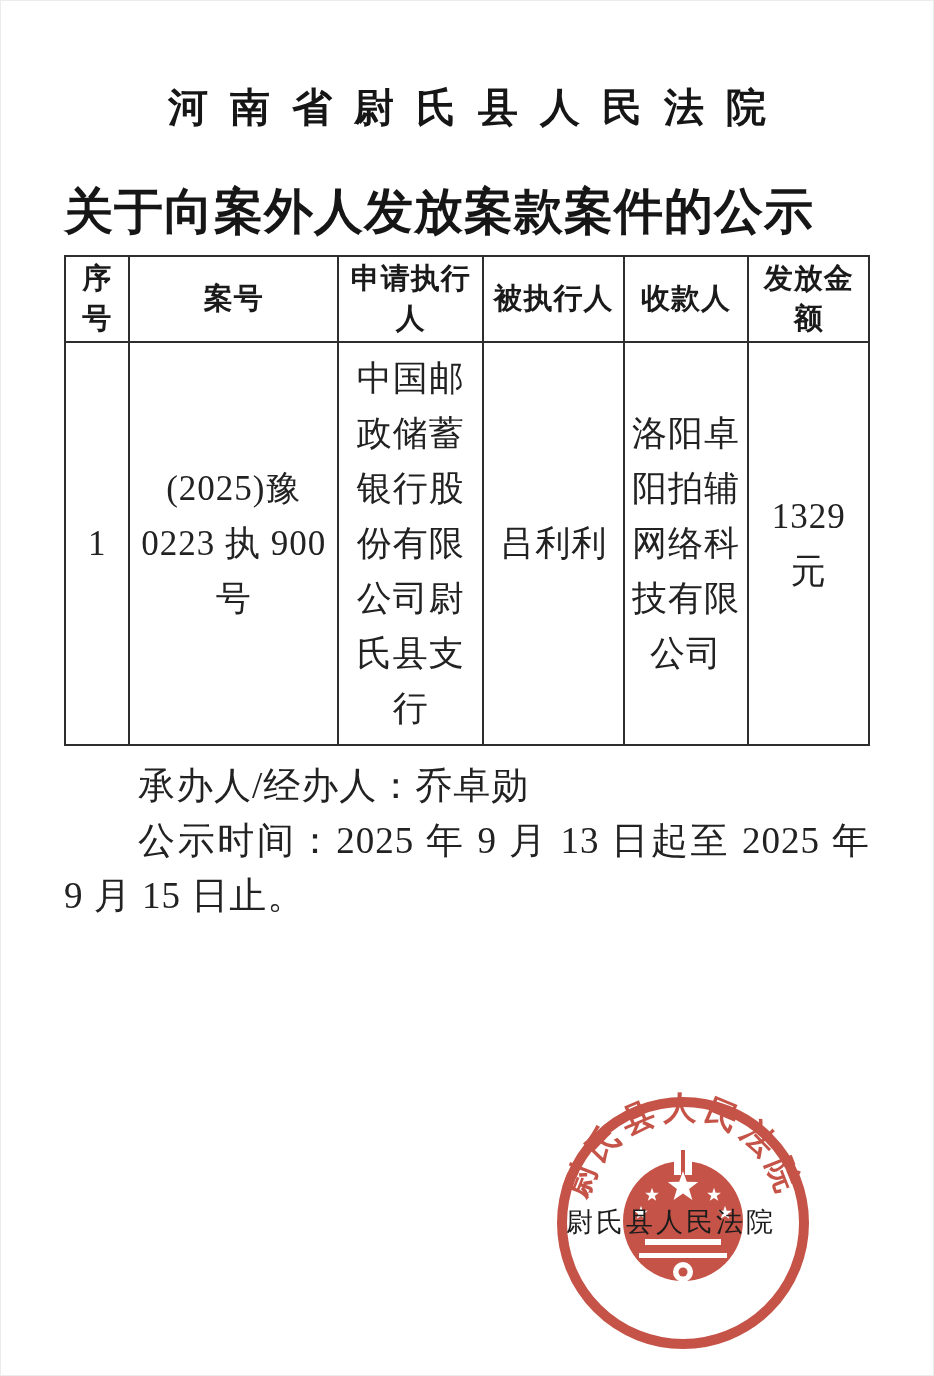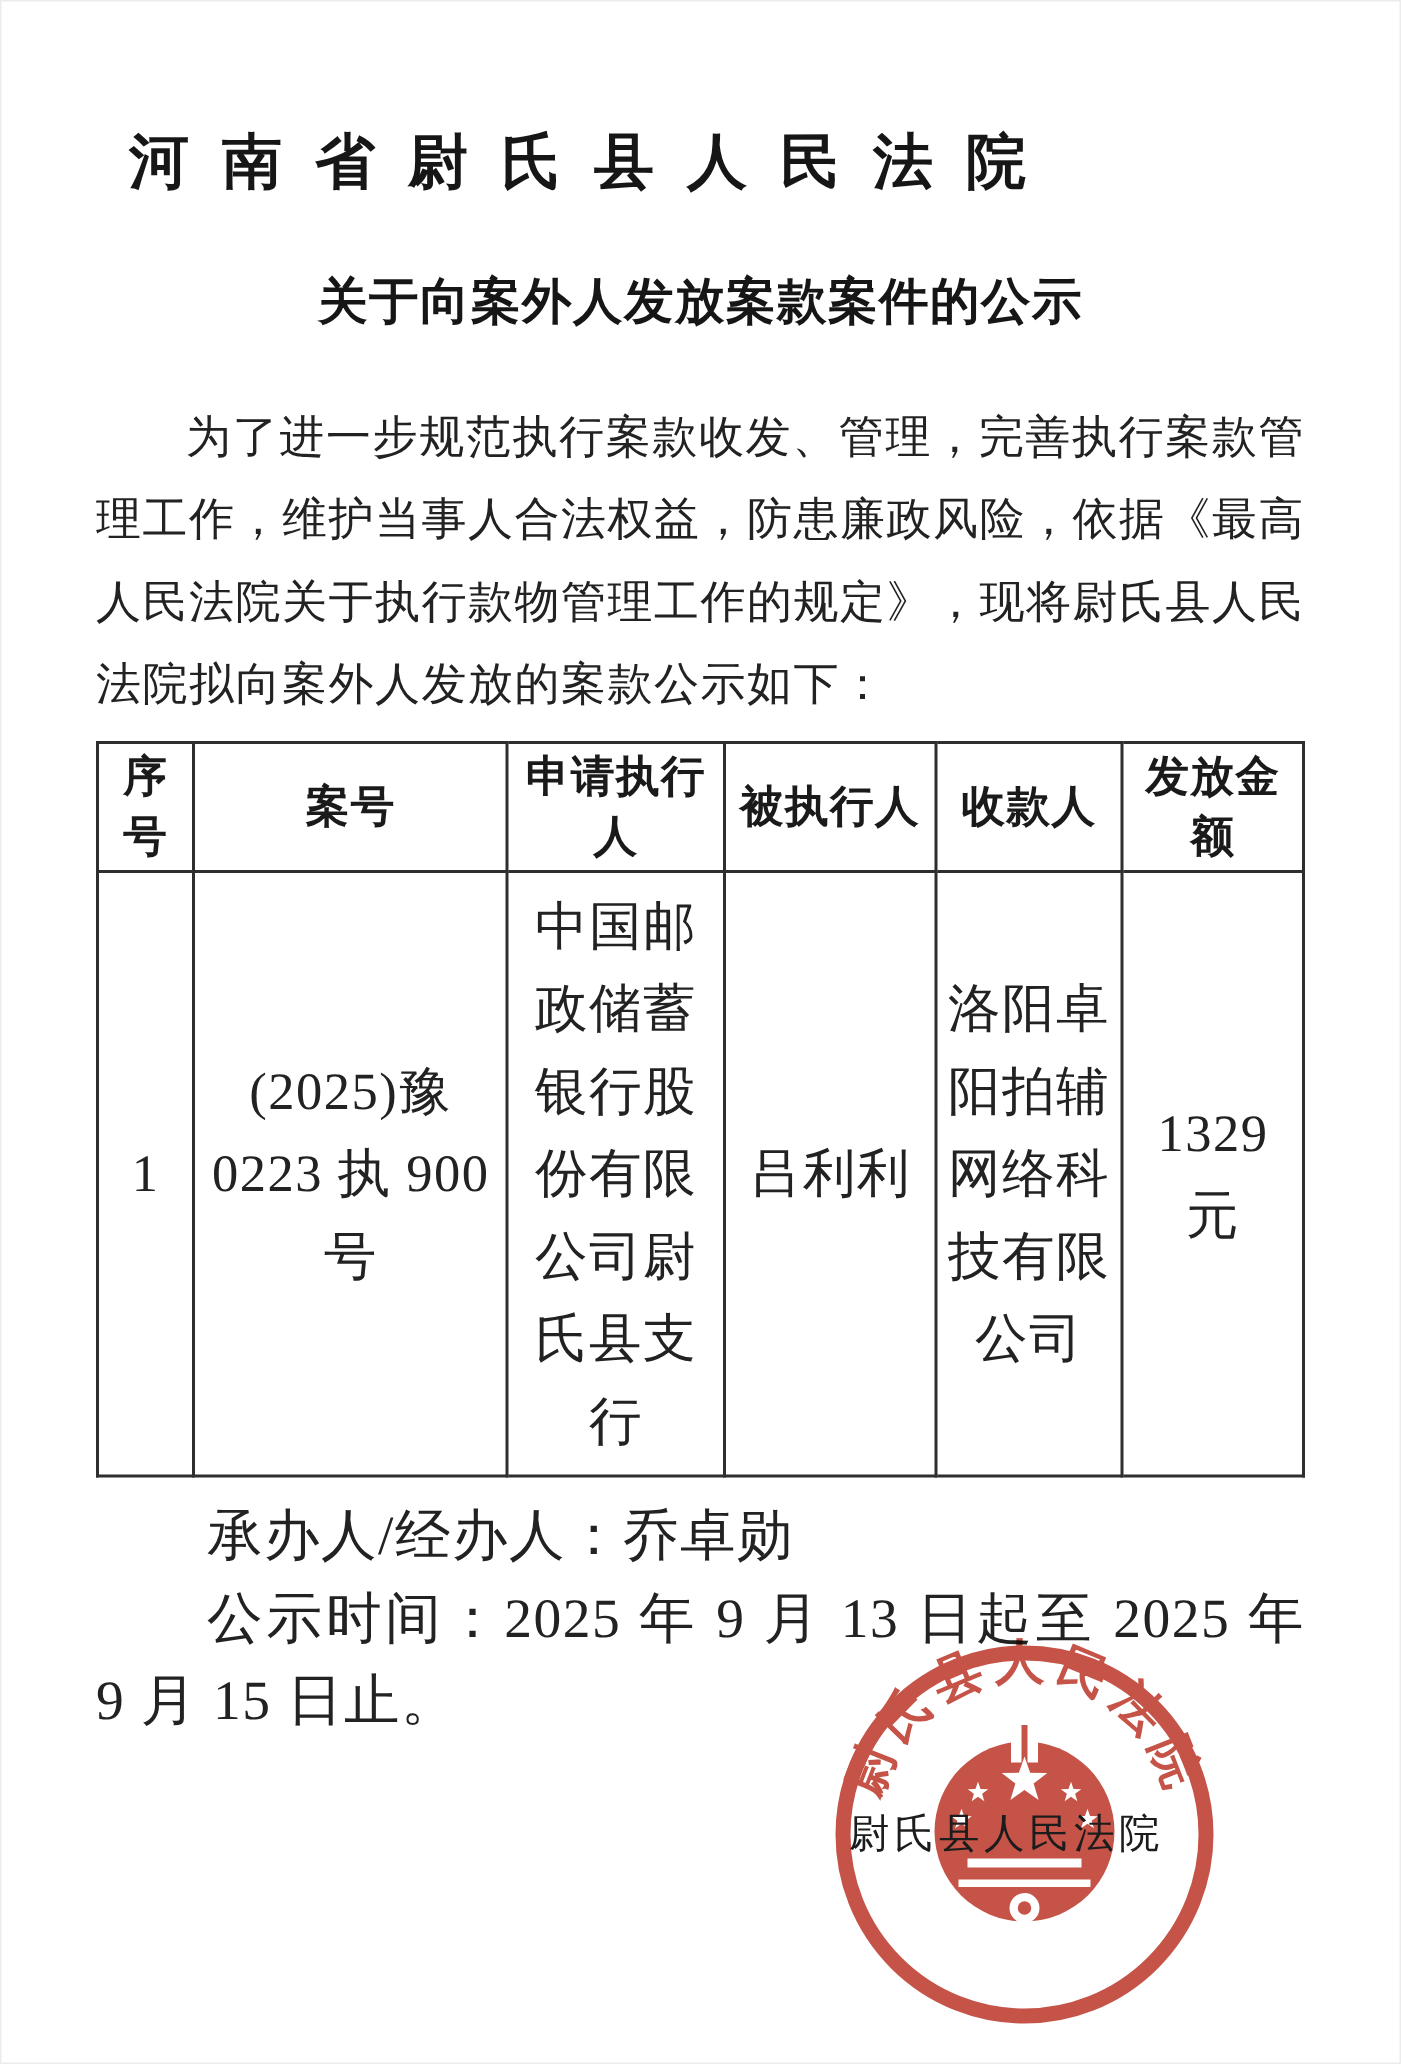--- a/index.html
+++ b/index.html
@@ -12,29 +12,30 @@
     font-family:"Liberation Serif","DejaVu Serif",serif;
     color:#1d1d1d;
     overflow:hidden;
   }
   .content{
     position:absolute;
     left:64px;right:64px;top:0;
   }
   .title1{
     margin:0;padding-top:80px;
+    text-align:center;
     font-size:40px;font-weight:bold;
     letter-spacing:22px;padding-left:22px;
     color:#161616;
     white-space:nowrap;
   }
   .title2{
     margin:44px 0 0 0;
-    text-align:center;
-    font-size:33px;font-weight:bold;
+    text-align:left;
+    font-size:49px;font-weight:bold;
     letter-spacing:1px;
     color:#161616;
     white-space:nowrap;
   }
   .intro{
     margin:40px 0 0 0;
     font-size:30px;
     line-height:55px;
     letter-spacing:1px;
     text-indent:2em;
@@ -109,21 +110,20 @@
 </style>
 </head>
 <body>
 
 <div class="page">
   <div class="content">
 
     <h1 class="title1">河南省尉氏县人民法院</h1>
     <h2 class="title2">关于向案外人发放案款案件的公示</h2>
 
-    <p class="intro">为了进一步规范执行案款收发、管理，完善执行案款管理工作，维护当事人合法权益，防患廉政风险，依据《最高人民法院关于执行款物管理工作的规定》，现将尉氏县人民法院拟向案外人发放的案款公示如下：</p>
 
     <table class="case-table">
       <colgroup>
         <col style="width:8%">
         <col style="width:26%">
         <col style="width:18%">
         <col style="width:17.5%">
         <col style="width:15.5%">
         <col style="width:15%">
       </colgroup>

